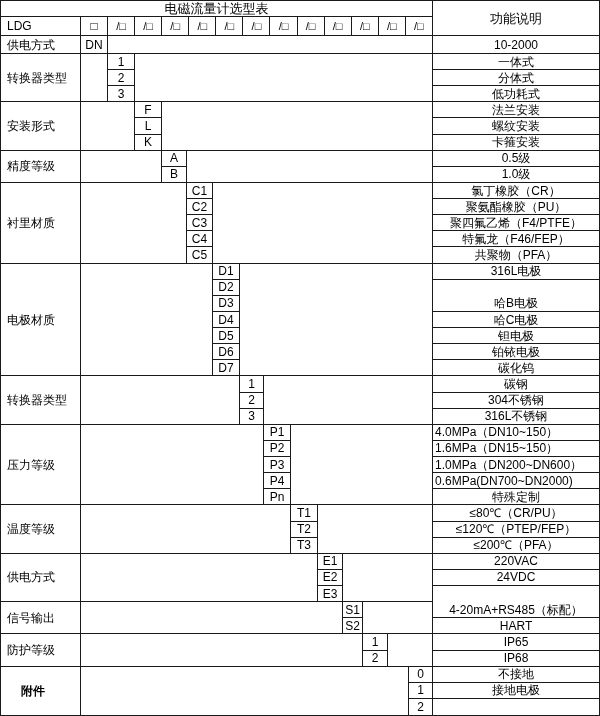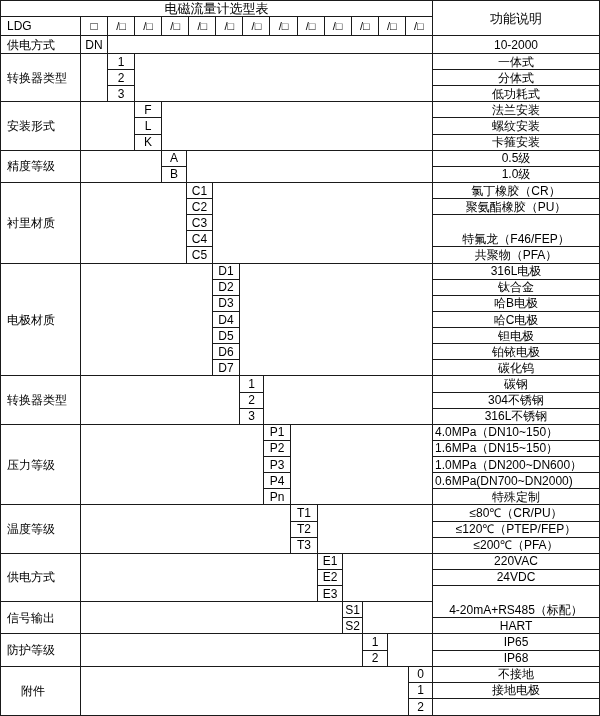--- a/index.html
+++ b/index.html
@@ -15,21 +15,21 @@
     color:#000;
     background:#fff;
   }
   .c{
     display:flex;align-items:center;justify-content:center;
     border-right:1px solid #1a1a1a;border-bottom:1px solid #1a1a1a;
     font-size:12px;line-height:1;overflow:hidden;white-space:nowrap;
     box-sizing:border-box;
   }
   .lab{justify-content:flex-start;padding-left:6px;}
-  .pad2{padding-left:20px;}
+  .pad2{padding-left:20px;font-weight:bold;}
   .nr{border-right:none;}
   .nb{border-bottom:none;}
   .left{justify-content:flex-start;padding-left:2px;}
   .t{font-size:13px;}
   .strip{
     display:flex;align-items:stretch;
     border-right:1px solid #1a1a1a;border-bottom:1px solid #1a1a1a;
     box-sizing:border-box;
   }
   .slot{
@@ -99,35 +99,35 @@
   <div class="c lab" style="grid-area:12/1/17/2">衬里材质</div>
   <div class="c" style="grid-area:12/2/17/6"></div>
   <div class="c" style="grid-area:12/6/13/7">C1</div>
   <div class="c" style="grid-area:13/6/14/7">C2</div>
   <div class="c" style="grid-area:14/6/15/7">C3</div>
   <div class="c" style="grid-area:15/6/16/7">C4</div>
   <div class="c" style="grid-area:16/6/17/7">C5</div>
   <div class="c" style="grid-area:12/7/17/16"></div>
   <div class="c nr" style="grid-area:12/16/13/17">氯丁橡胶（CR）</div>
   <div class="c nr" style="grid-area:13/16/14/17">聚氨酯橡胶（PU）</div>
+  <div class="c nr" style="grid-area:14/16/15/17">聚四氟乙烯（F4/PTFE）</div>
   <div class="c nr" style="grid-area:15/16/16/17">特氟龙（F46/FEP）</div>
   <div class="c nr" style="grid-area:16/16/17/17">共聚物（PFA）</div>
 
   <div class="c lab" style="grid-area:17/1/24/2">电极材质</div>
   <div class="c" style="grid-area:17/2/24/7"></div>
   <div class="c" style="grid-area:17/7/18/8">D1</div>
   <div class="c" style="grid-area:18/7/19/8">D2</div>
   <div class="c" style="grid-area:19/7/20/8">D3</div>
   <div class="c" style="grid-area:20/7/21/8">D4</div>
   <div class="c" style="grid-area:21/7/22/8">D5</div>
   <div class="c" style="grid-area:22/7/23/8">D6</div>
   <div class="c" style="grid-area:23/7/24/8">D7</div>
   <div class="c" style="grid-area:17/8/24/16"></div>
   <div class="c nr" style="grid-area:17/16/18/17">316L电极</div>
-  <div class="c nr" style="grid-area:18/16/19/17">钛合金</div>
   <div class="c nr" style="grid-area:19/16/20/17">哈B电极</div>
   <div class="c nr" style="grid-area:20/16/21/17">哈C电极</div>
   <div class="c nr" style="grid-area:21/16/22/17">钽电极</div>
   <div class="c nr" style="grid-area:22/16/23/17">铂铱电极</div>
   <div class="c nr" style="grid-area:23/16/24/17">碳化钨</div>
 
   <div class="c lab" style="grid-area:24/1/27/2">转换器类型</div>
   <div class="c" style="grid-area:24/2/27/8"></div>
   <div class="c" style="grid-area:24/8/25/9">1</div>
   <div class="c" style="grid-area:25/8/26/9">2</div>

